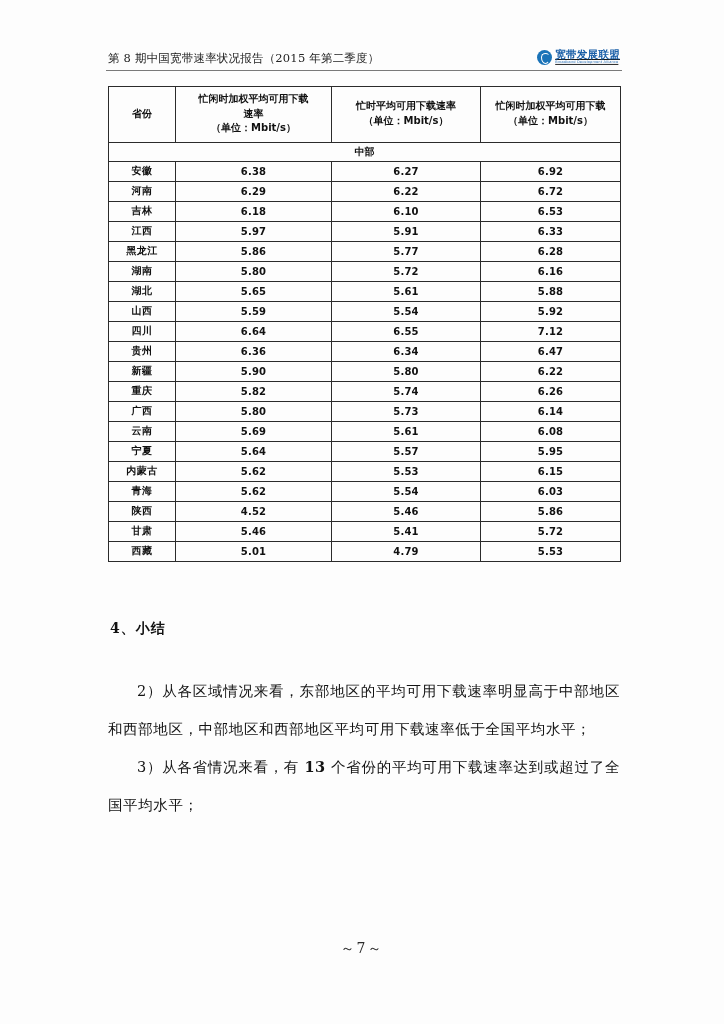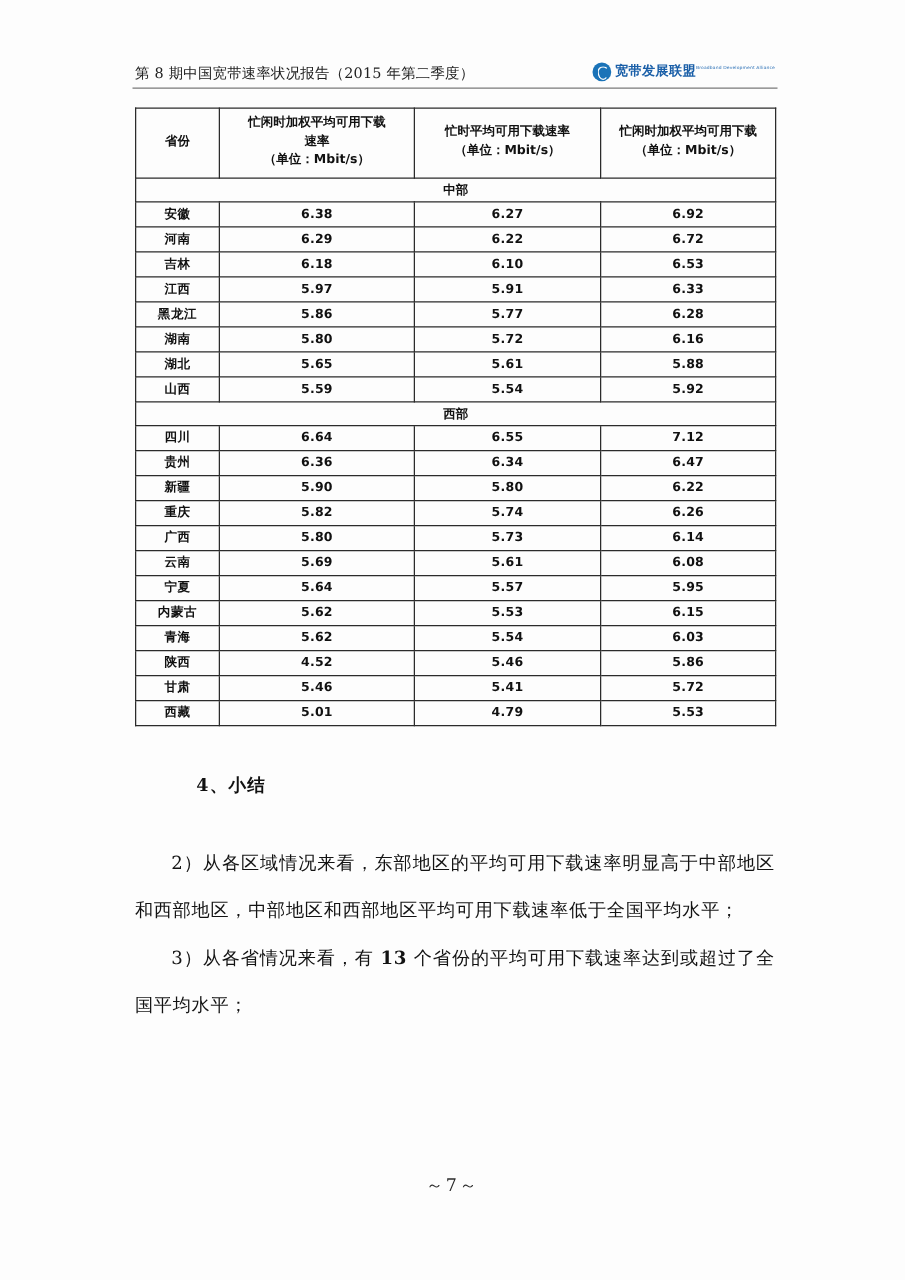--- a/index.html
+++ b/index.html
@@ -68,22 +68,23 @@
     content: "";
     position: absolute;
     left: 4px; top: 3px;
     width: 7px; height: 9px;
     border: 1.6px solid #ffffff;
     border-radius: 50% 50% 50% 50% / 40% 40% 60% 60%;
     border-right-color: transparent;
   }
   .logo-text {
     display: flex;
-    flex-direction: row;
+    flex-direction: column;
     line-height: 1;
+    text-decoration: underline;
   }
   .logo-cn {
     font-size: 10.5px;
     font-weight: bold;
     color: #1a5fa8;
     letter-spacing: 0.3px;
     font-family: "DejaVu Sans", "Liberation Sans", sans-serif;
   }
   .logo-en {
     font-size: 3.6px;
@@ -147,21 +148,20 @@
   
   .section-heading {
     position: absolute;
     left: 110px;
     top: 620px;
     font-size: 14px;
     font-weight: bold;
     letter-spacing: 1px;
     color: #111;
     font-family: "DejaVu Serif", "Liberation Serif", serif;
-    margin-left: 47px;
   }
   .body-copy {
     position: absolute;
     left: 108px;
     top: 672px;
     width: 512px;
     font-size: 14.5px;
     line-height: 38px;
     color: #131313;
     text-align: justify;
@@ -276,23 +276,20 @@
           <td class="num">5.65</td>
           <td class="num">5.61</td>
           <td class="num">5.88</td>
         </tr>
         <tr class="data-row">
           <td class="prov">山西</td>
           <td class="num">5.59</td>
           <td class="num">5.54</td>
           <td class="num">5.92</td>
         </tr>
-        <tr class="region-row">
-          <td colspan="4">西部</td>
-        </tr>
         <tr class="data-row">
           <td class="prov">四川</td>
           <td class="num">6.64</td>
           <td class="num">6.55</td>
           <td class="num">7.12</td>
         </tr>
         <tr class="data-row">
           <td class="prov">贵州</td>
           <td class="num">6.36</td>
           <td class="num">6.34</td>

